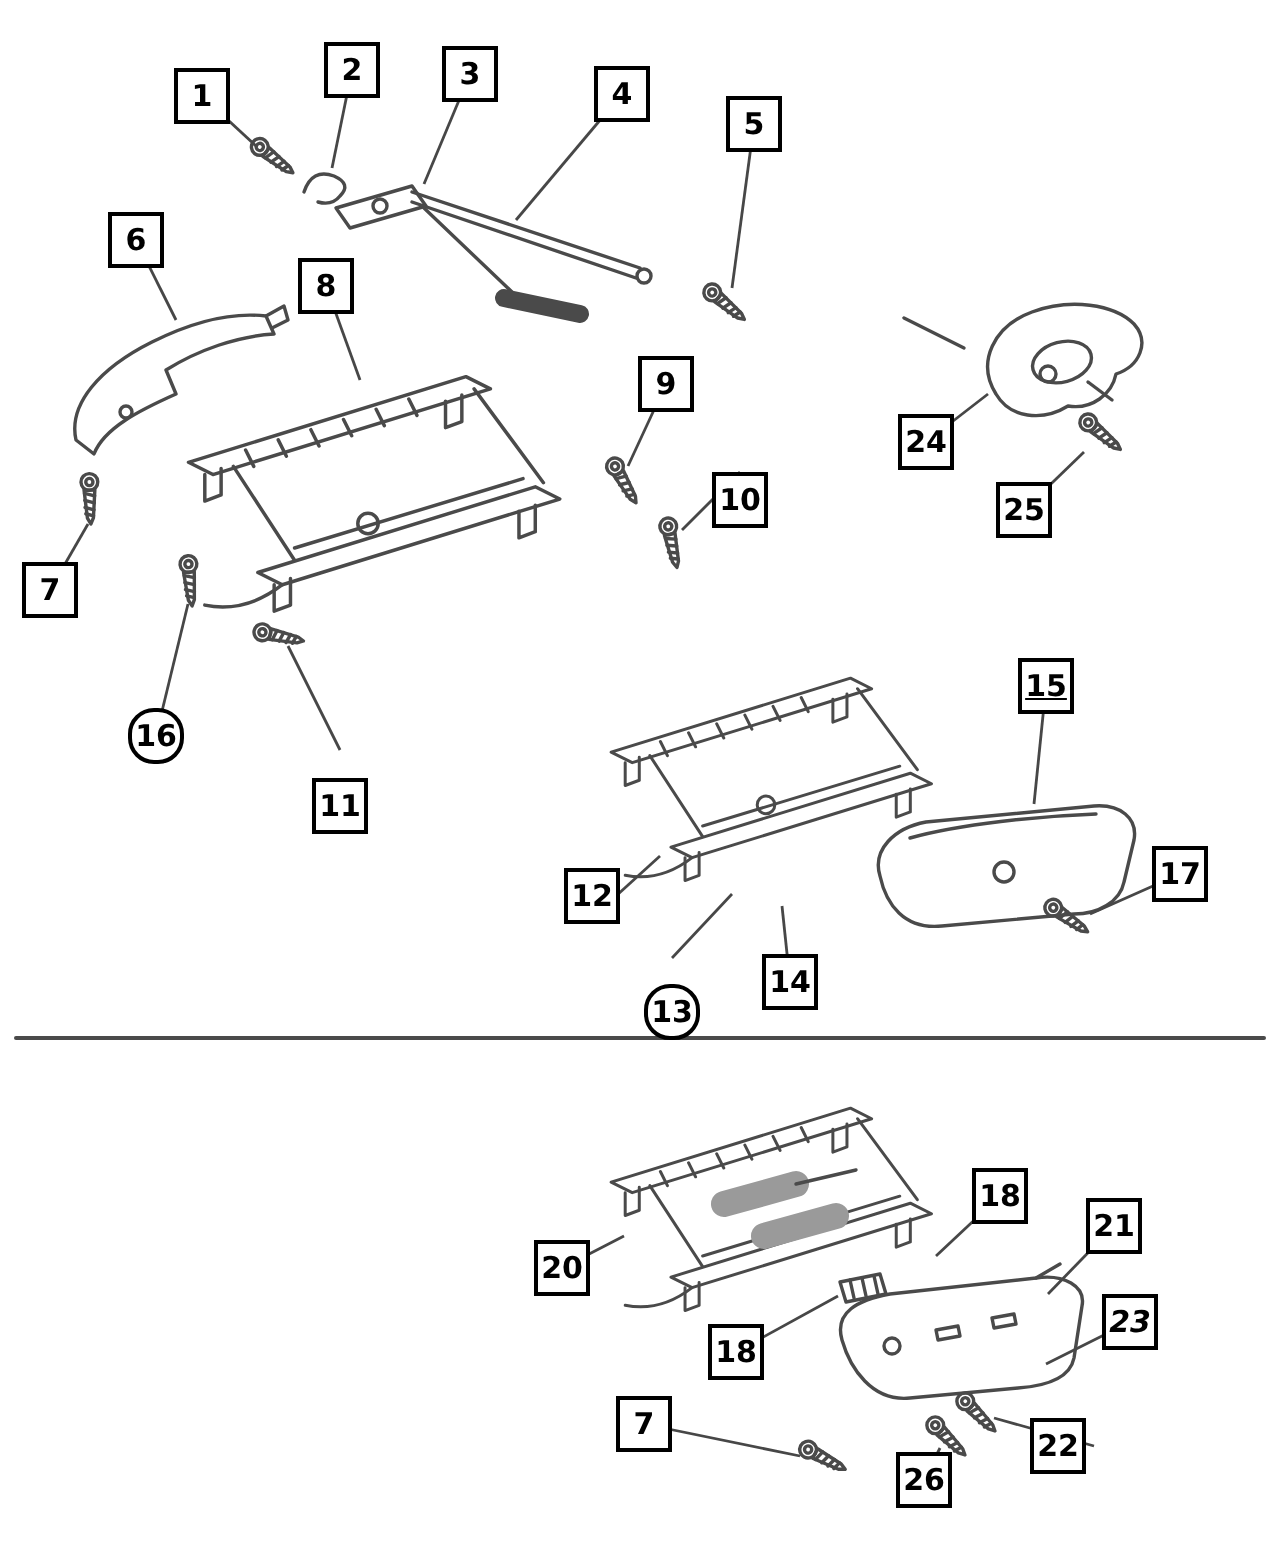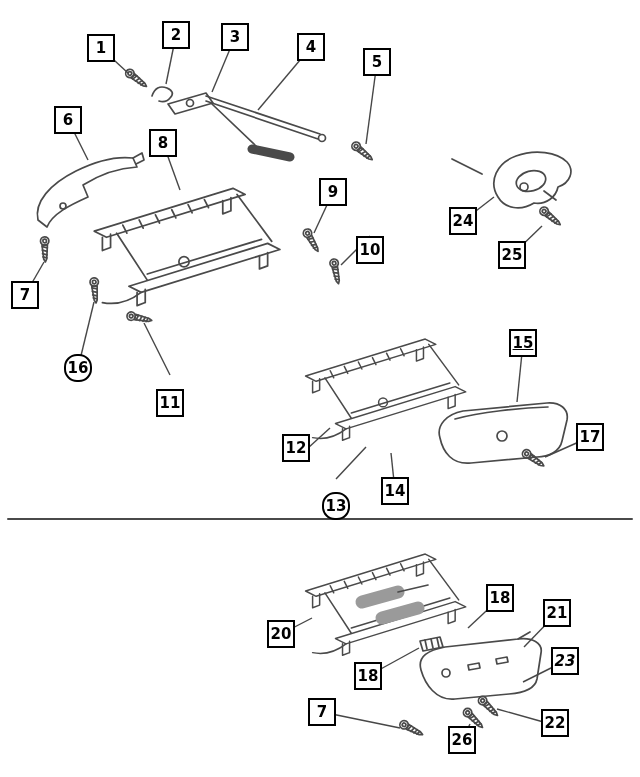--- a/index.html
+++ b/index.html
@@ -184,21 +184,21 @@
       <div class="callout" style="left: 282px; top: 434px;">12</div>
       <div class="callout" style="left: 322px; top: 492px; border-radius: 13px;">13</div>
       <div class="callout" style="left: 381px; top: 477px;">14</div>
       <div class="callout" style="left: 509px; top: 329px; text-decoration: underline;">15</div>
       <div class="callout" style="left: 64px; top: 354px; border-radius: 13px;">16</div>
       <div class="callout" style="left: 576px; top: 423px;">17</div>
       <div class="callout" style="left: 486px; top: 584px;">18</div>
       <div class="callout" style="left: 354px; top: 662px;">18</div>
       <div class="callout" style="left: 267px; top: 620px;">20</div>
       <div class="callout" style="left: 543px; top: 599px;">21</div>
-      <div class="callout" style="left: 541px; top: 709px;">22</div>
+      <div class="callout" style="left: 515px; top: 709px;">22</div>
       <div class="callout" style="left: 551px; top: 647px; font-style: italic;">23</div>
       <div class="callout" style="left: 449px; top: 207px;">24</div>
       <div class="callout" style="left: 498px; top: 241px;">25</div>
       <div class="callout" style="left: 448px; top: 726px;">26</div>
       <div class="callout" style="left: 308px; top: 698px;">7</div>
     </div>
 
 </div>
 
 </body></html>

